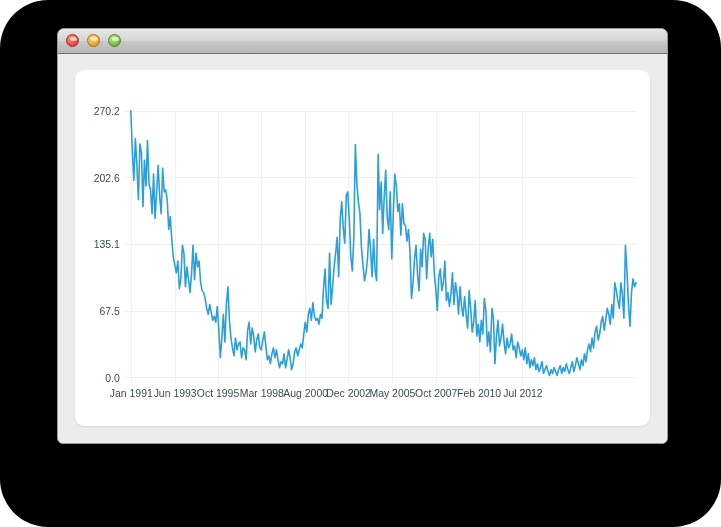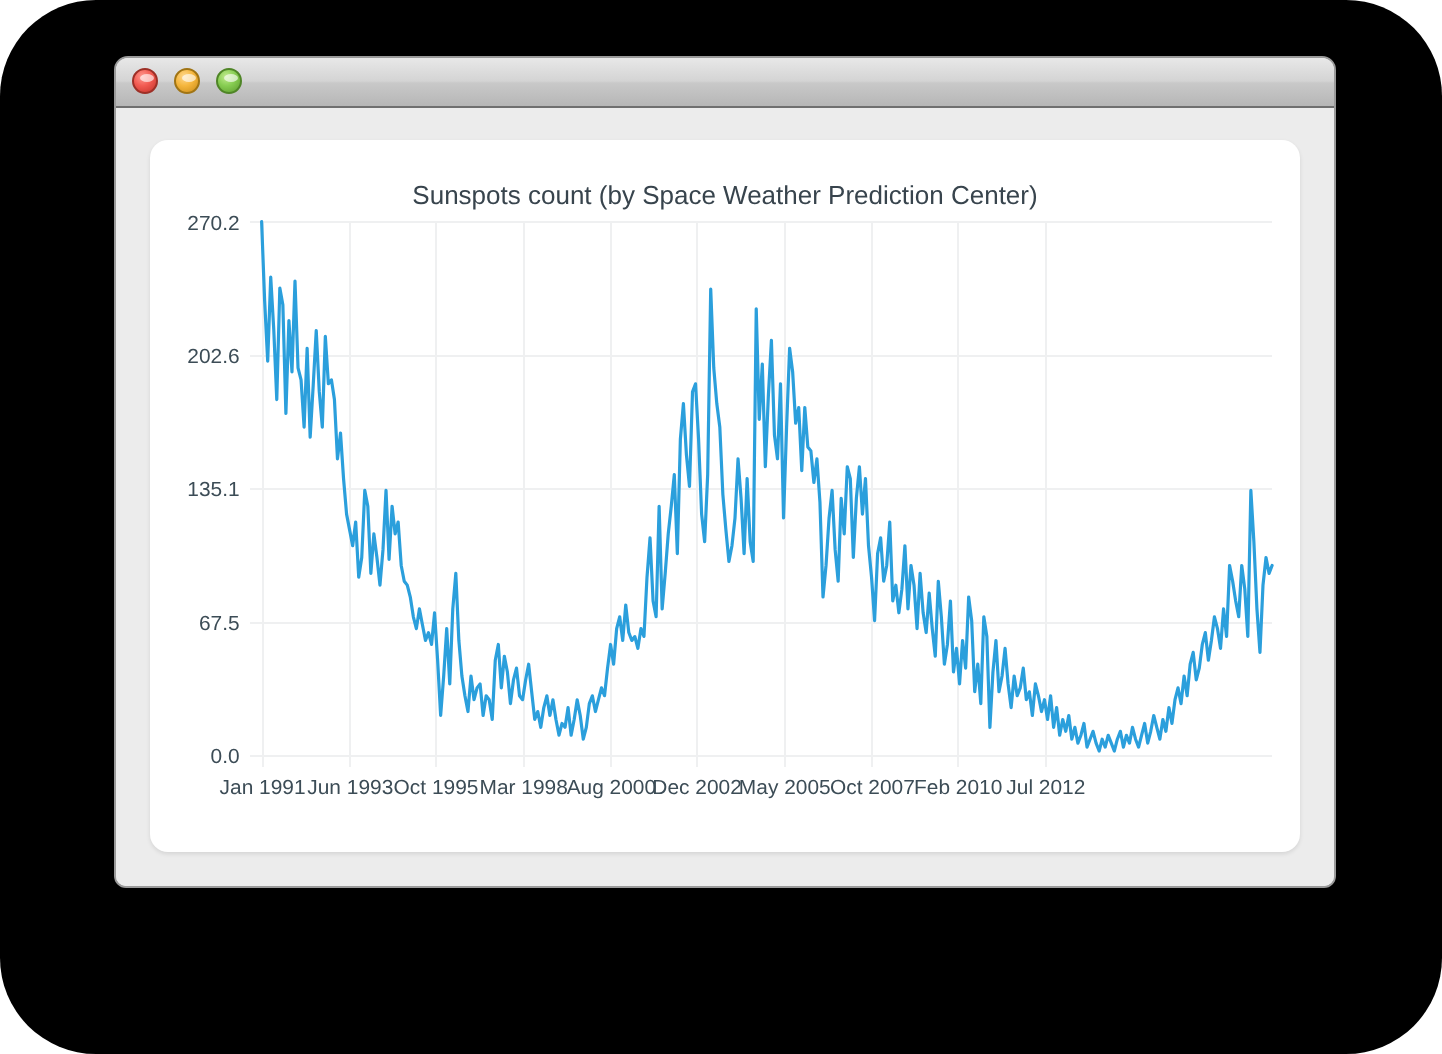--- a/index.html
+++ b/index.html
@@ -155,21 +155,20 @@
   <div id="titlebar">
     <div class="traffic-lights">
       <div class="light light-close"></div>
       <div class="light light-min"></div>
       <div class="light light-max"></div>
     </div>
   </div>
 
   <div id="window-body">
     <div id="content-panel">
-      <div id="chart-title">Sunspots count (by Space Weather Prediction Center)</div>
       <svg id="chart-svg" viewBox="0 0 577 367" preserveAspectRatio="none">
         <g id="grid-group">
             <line x1="50" y1="317.5" x2="563" y2="317.5" class="grid-line"></line>
             <line x1="50" y1="248.80088823094005" x2="563" y2="248.80088823094005" class="grid-line"></line>
             <line x1="50" y1="180" x2="563" y2="180" class="grid-line"></line>
             <line x1="50" y1="111.30088823094002" x2="563" y2="111.30088823094002" class="grid-line"></line>
             <line x1="50" y1="42.5" x2="563" y2="42.5" class="grid-line"></line>
             <line x1="56.5" y1="42" x2="56.5" y2="323" class="grid-line"></line>
             <line x1="100.5" y1="42" x2="100.5" y2="323" class="grid-line"></line>
             <line x1="143.5" y1="42" x2="143.5" y2="323" class="grid-line"></line>

